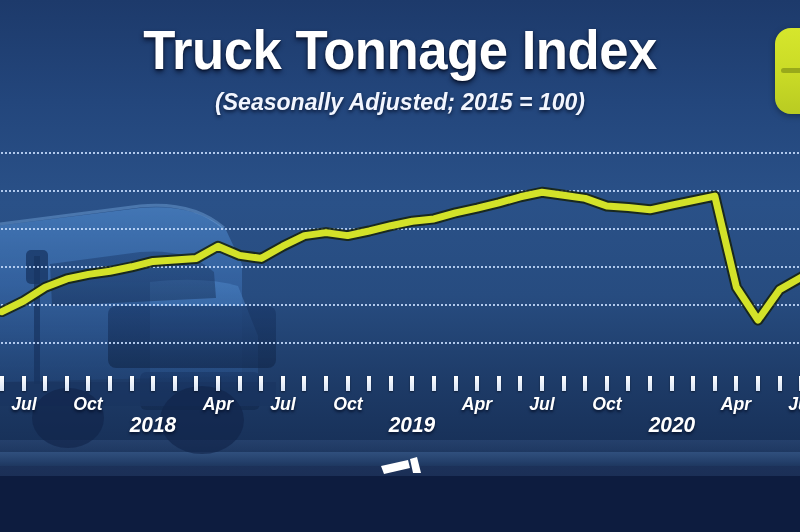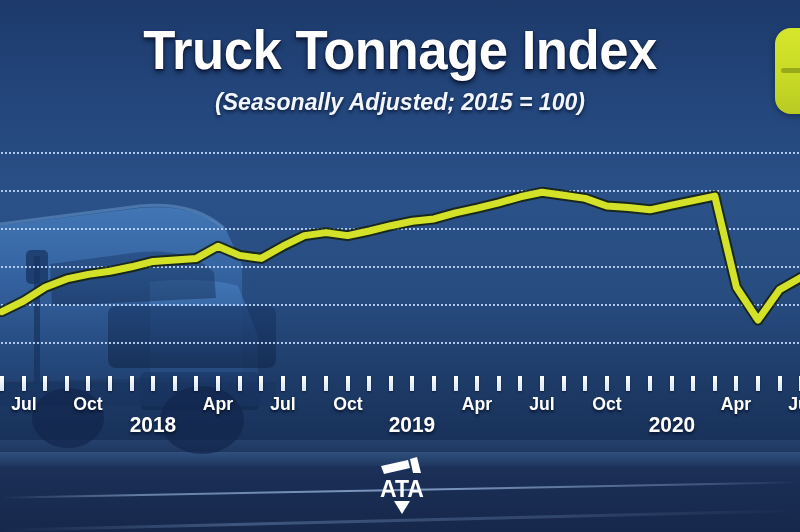--- a/index.html
+++ b/index.html
@@ -2,21 +2,21 @@
 <html><head>
 <meta charset="utf-8">
 <style>
   * { margin:0; padding:0; box-sizing:border-box; }
   html, body {
     width:800px; height:532px;
     font-family:"Liberation Sans", sans-serif;
     overflow:hidden; background:#0d1c3f;
   }
   #stage {
-    position:relative; width:800px; height:532px; overflow:hidden;
+    position:relative; width:800px; height:476px; overflow:hidden;
     background:
       radial-gradient(ellipse 900px 420px at 46% 8%, #2e5692 0%, #244878 34%, #19345e 62%, #12264a 100%);
   }
   
   .layer { position:absolute; left:0; width:800px; pointer-events:none; }
   #sky      { top:0;    height:462px;
               background:linear-gradient(180deg,#1d3a6b 0%,#23467c 22%,#2a5188 44%,#274c80 64%,#1d3a66 84%,#162e55 100%); }
   #horizon  { top:452px; height:18px;
               background:linear-gradient(180deg,#31517f 0%,#24406b 55%,#1a3158 100%); opacity:.95; }
   #road     { top:466px; height:66px;
@@ -57,21 +57,21 @@
   }
   #badge {
     position:absolute; left:775px; top:28px; width:44px; height:86px;
     background:linear-gradient(180deg,#d6e62c 0%,#c9da26 55%,#b9cb22 100%);
     border-radius:16px; box-shadow:0 2px 6px rgba(0,0,0,.35);
   }
   #badge .dash { position:absolute; left:6px; top:40px; width:26px; height:5px;
                  background:#8fa01a; border-radius:3px; opacity:.85; }
 
   
-  #axis { position:absolute; left:0; top:376px; width:800px; height:60px; }
+  #axis { position:absolute; left:0; top:376px; width:800px; height:60px;font-style:italic; }
   .tick { position:absolute; top:0; width:4px; height:15px;
           background:linear-gradient(180deg,#ffffff 0%,#d8e4f6 100%);
           box-shadow:0 1px 2px rgba(0,0,0,.5); }
   .mlabel { position:absolute; top:17px; font-size:19px; font-weight:bold; color:#ffffff;
             text-align:center; transform:translateX(-50%) scaleX(.93);
             text-shadow:0 2px 3px rgba(4,14,38,.85); white-space:nowrap; }
   .ylabel { position:absolute; top:36px; font-size:22px; font-weight:bold; color:#ffffff;
             text-align:center; transform:translateX(-50%) scaleX(.95);
             text-shadow:0 2px 3px rgba(4,14,38,.85); white-space:nowrap; }
 

